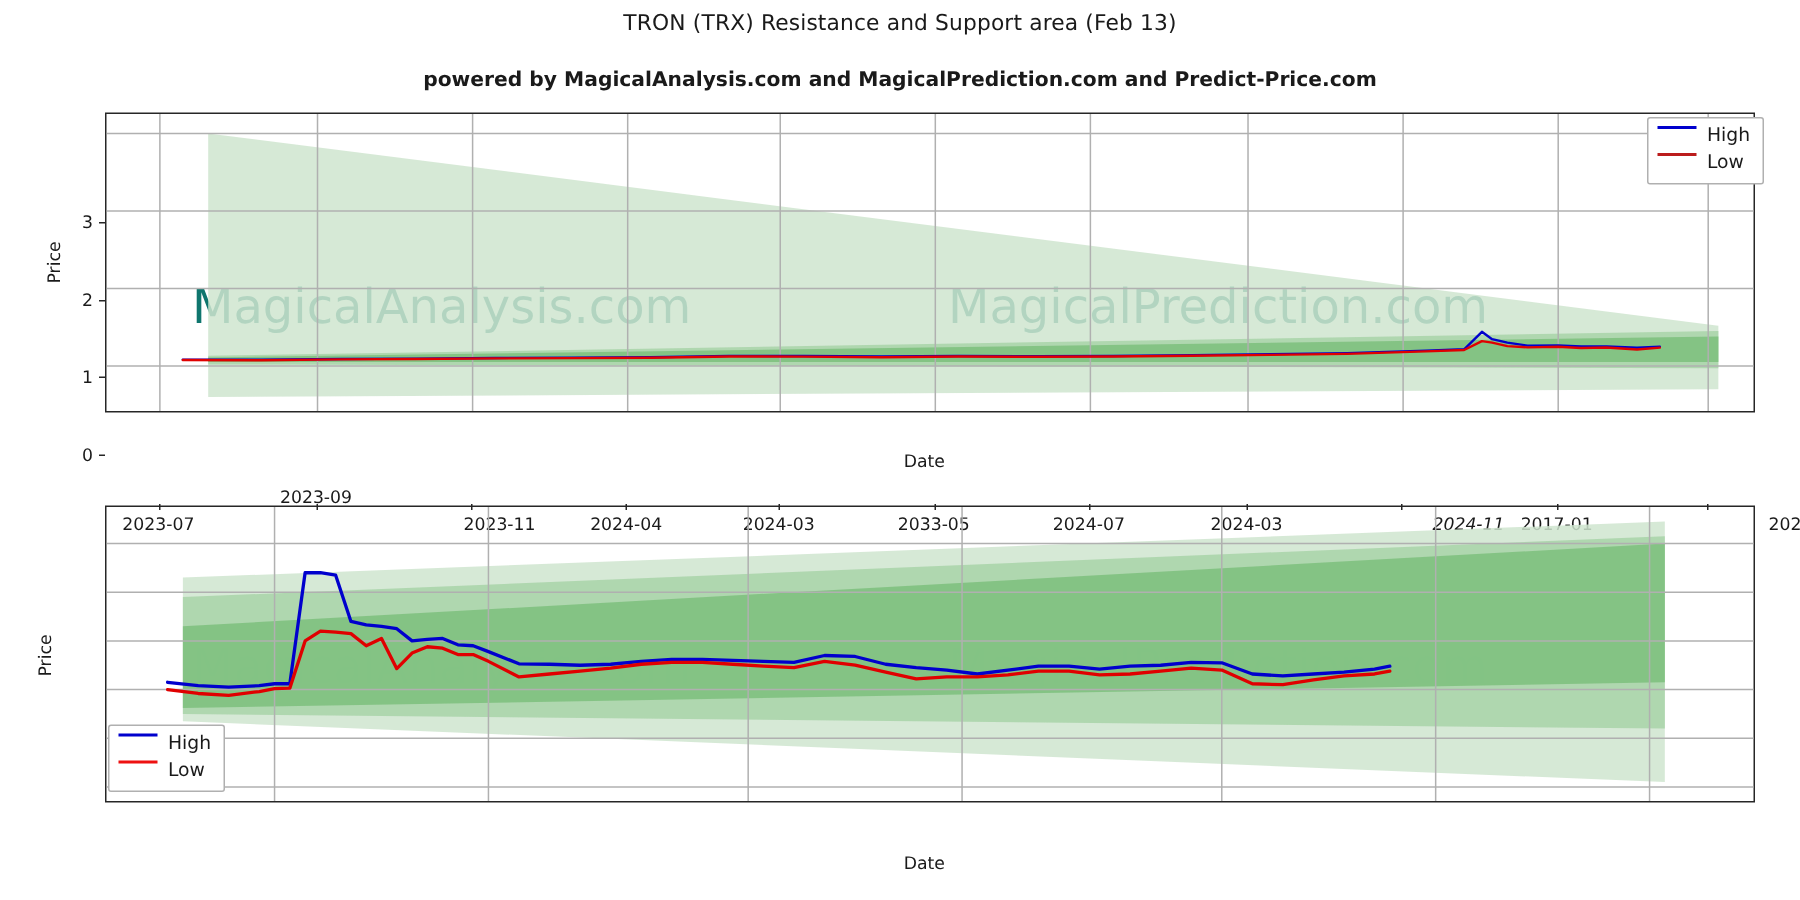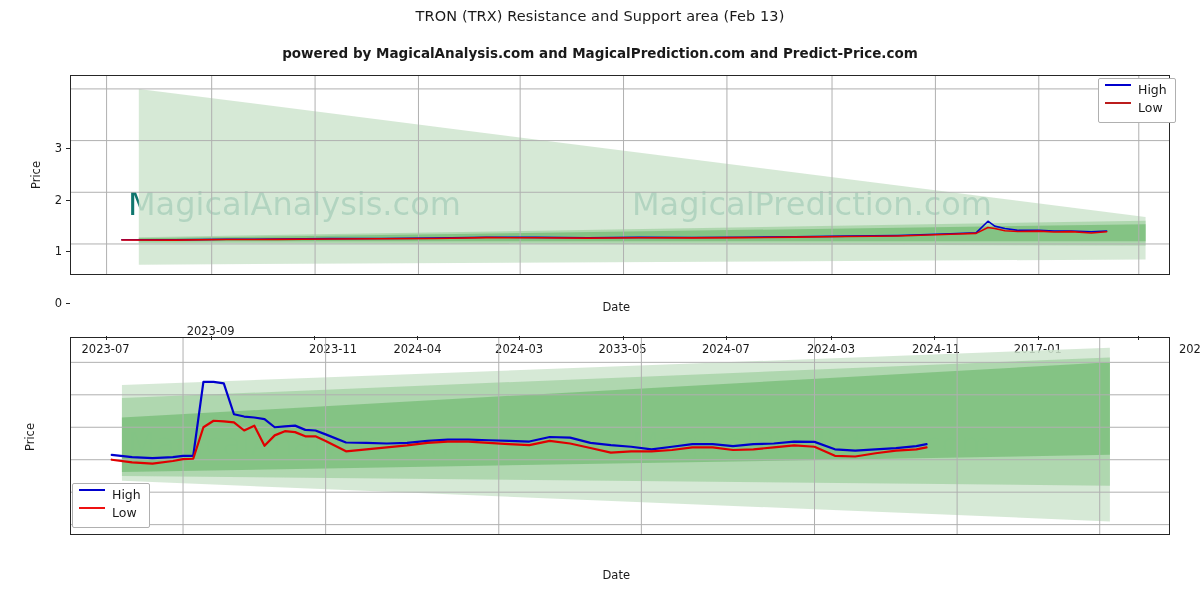--- a/index.html
+++ b/index.html
@@ -169,21 +169,21 @@
         <div class="tick-x" style="left: 417.458px; top: 282px;">2024-04</div>
         <div class="tickmark-x" style="left: 519.153px; top: 276px;"></div>
         <div class="tick-x" style="left: 519.153px; top: 282px;">2024-03</div>
         <div class="tickmark-x" style="left: 622.542px; top: 276px;"></div>
         <div class="tick-x" style="left: 622.542px; top: 282px;">2033-05</div>
         <div class="tickmark-x" style="left: 725.932px; top: 276px;"></div>
         <div class="tick-x" style="left: 725.932px; top: 282px;">2024-07</div>
         <div class="tickmark-x" style="left: 831.017px; top: 276px;"></div>
         <div class="tick-x" style="left: 831.017px; top: 282px;">2024-03</div>
         <div class="tickmark-x" style="left: 934.407px; top: 276px;"></div>
-        <div class="tick-x" style="left: 936px; top: 282px;">2024-11</div>
+        <div class="tick-x" style="left: 979px; top: 282px; font-style: italic;">2024-11</div>
         <div class="tickmark-x" style="left: 1037.8px; top: 276px;"></div>
         <div class="tick-x" style="left: 1037.8px; top: 282px;">2017-01</div>
         <div class="tickmark-x" style="left: 1137.8px; top: 276px;"></div>
         <div class="tick-x" style="left: 1203px; top: 282px;">2025-03</div>
         <div class="tickmark-y" style="left: 66px; top: 242.959px;"></div>
         <div class="tick-y" style="left: 18px; width: 44px; top: 242.959px;">0</div>
         <div class="tickmark-y" style="left: 66px; top: 191.279px;"></div>
         <div class="tick-y" style="left: 18px; width: 44px; top: 191.279px;">1</div>
         <div class="tickmark-y" style="left: 66px; top: 139.599px;"></div>
         <div class="tick-y" style="left: 18px; width: 44px; top: 139.599px;">2</div>

